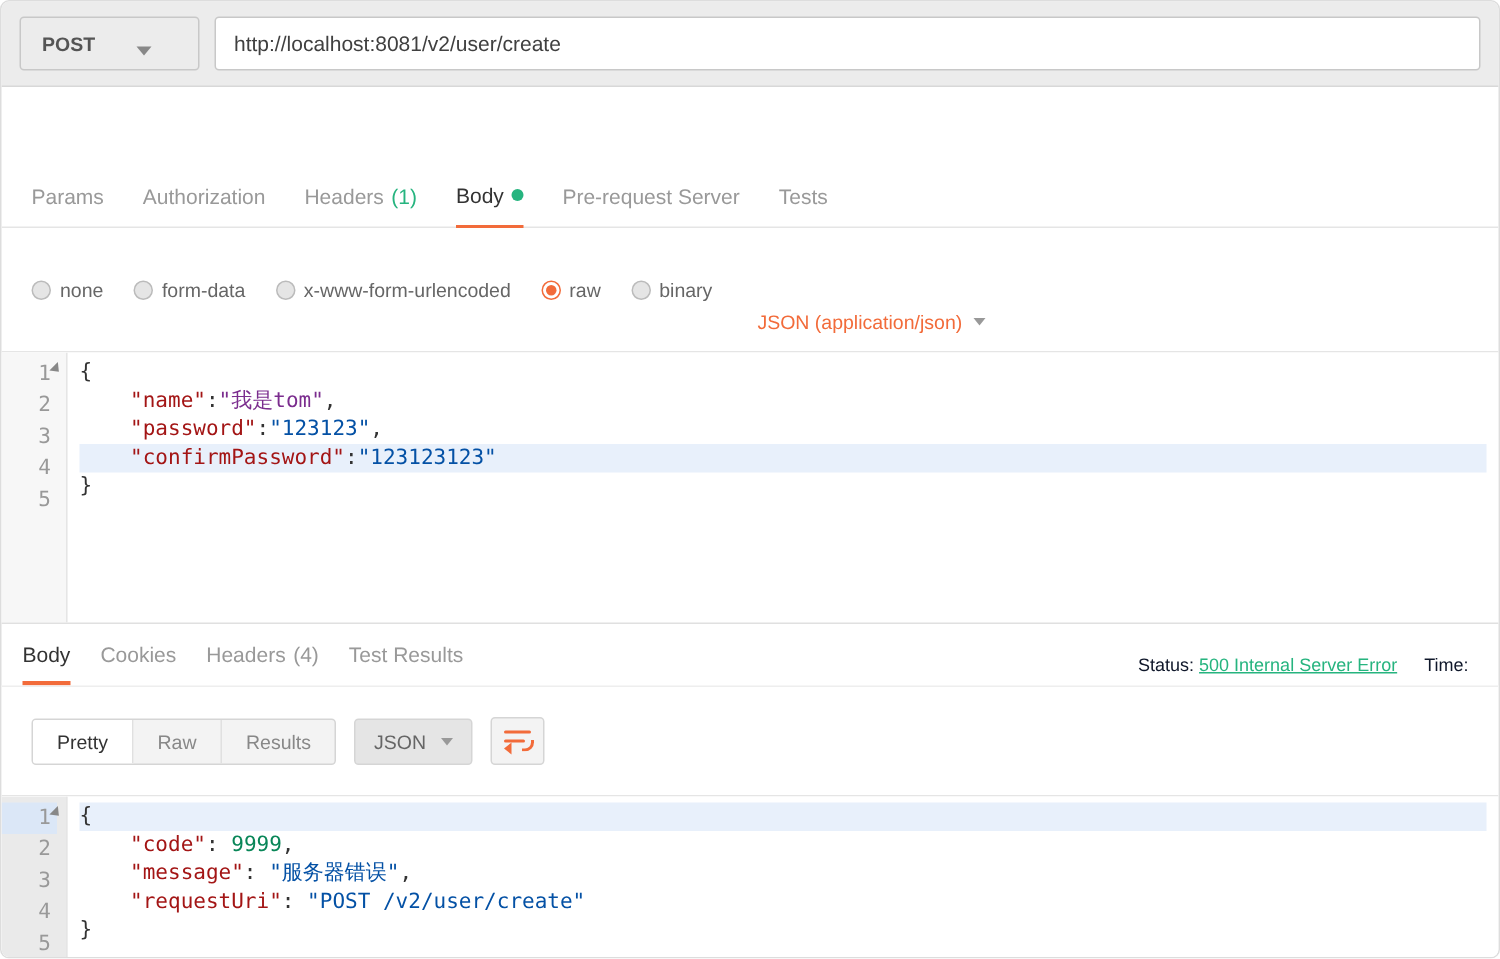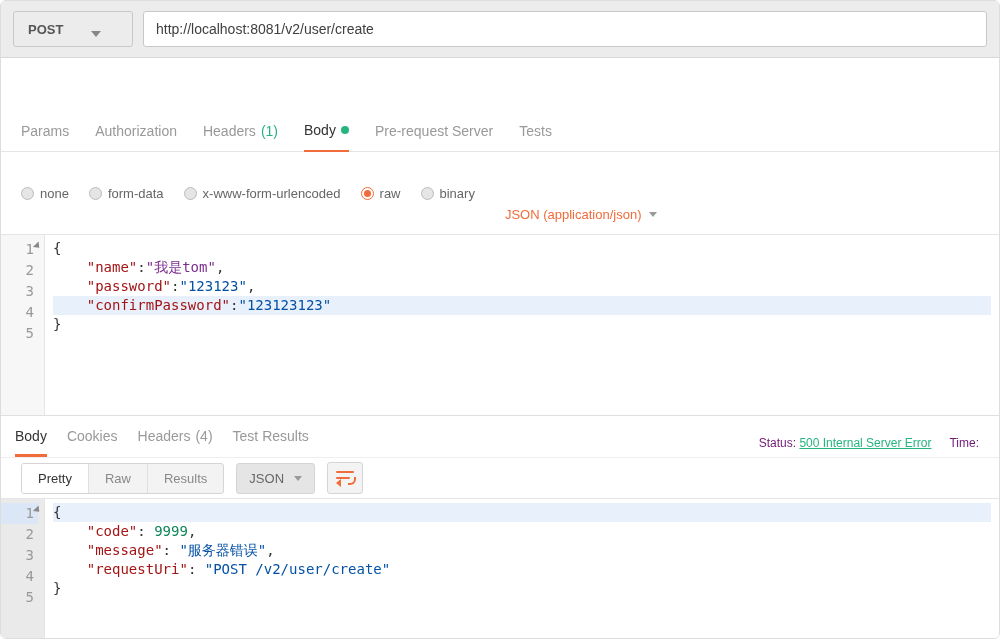--- a/index.html
+++ b/index.html
@@ -167,27 +167,27 @@
     align-items: center;
     justify-content: space-between;
     border-top: 1px solid #e0e0e0;
     padding: 12px 20px 0 14px;
     font-size: 14px;
   }
   .resp-tabs { display: flex; gap: 20px; color: #999; }
   .resp-tab { padding-bottom: 10px; cursor: pointer; display:flex; gap:5px;}
   .resp-tab.active { color:#333; border-bottom: 3px solid #f26b3a; font-weight: 500;}
   .resp-status { display: flex; gap: 18px; font-size: 12px; color:#666;}
-  .resp-status .label { color:#701a75;}
+  .resp-status .label { color:#0f172a;}
   .resp-status .val { color:#26b47f;text-decoration:underline;}
 
   
   .view-bar {
     display: flex; align-items: center; gap: 12px;
-    padding: 4px 20px;
+    padding: 20px 20px;
     border-bottom: 1px solid #e5e5e5;
     border-top: 1px solid #eee;
     background: #fff;
   }
   .seg {
     display: flex;
     border: 1px solid #d5d5d5;
     border-radius: 3px;
     overflow: hidden;
     background: #f3f3f3;

